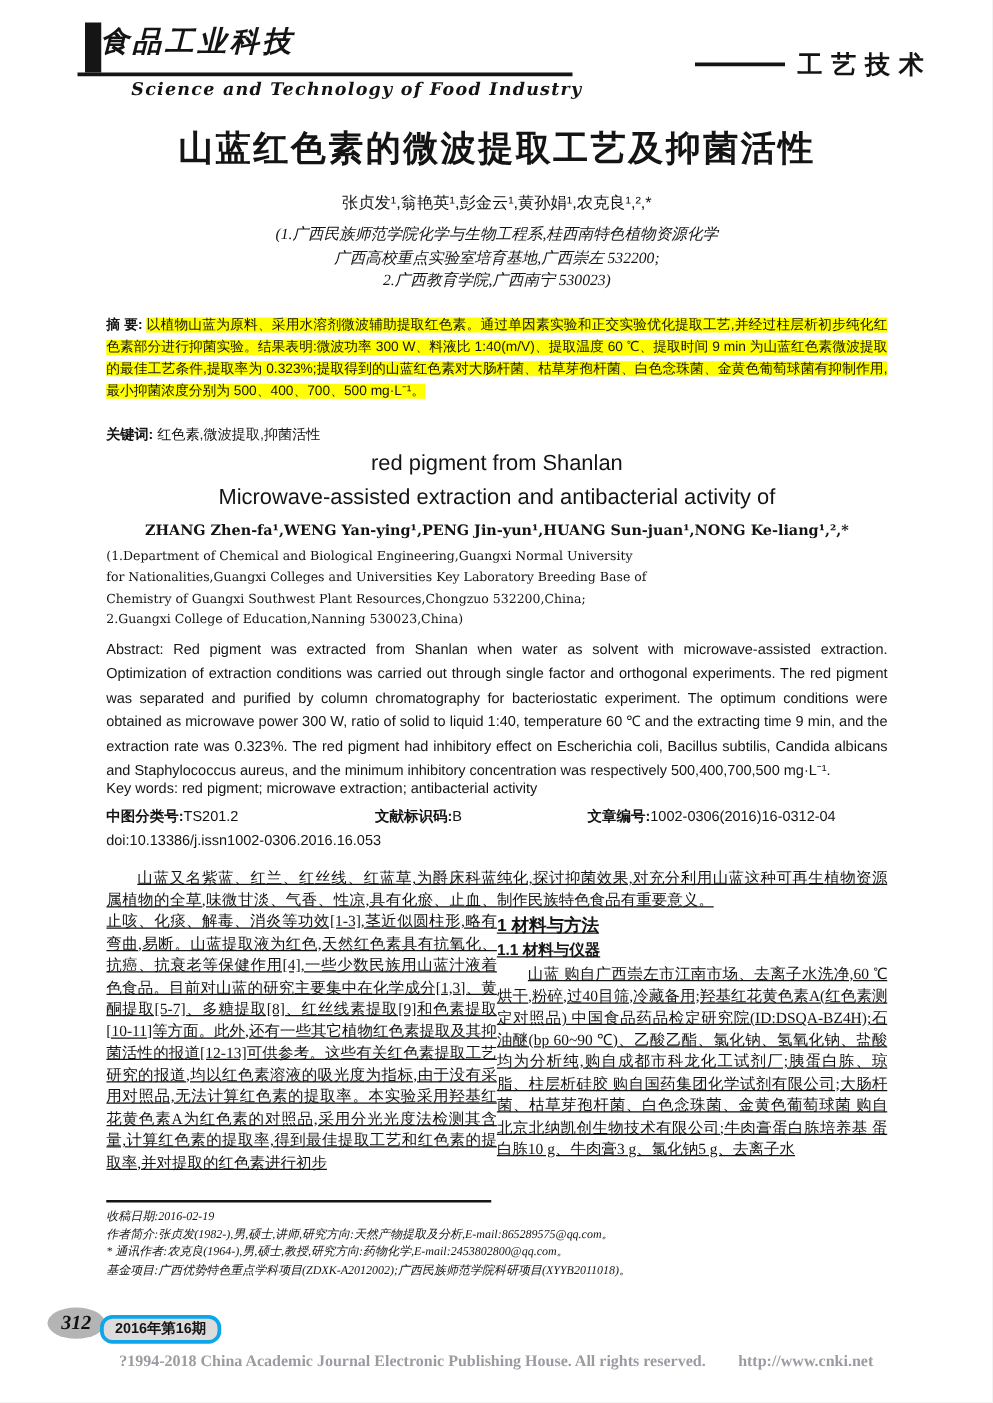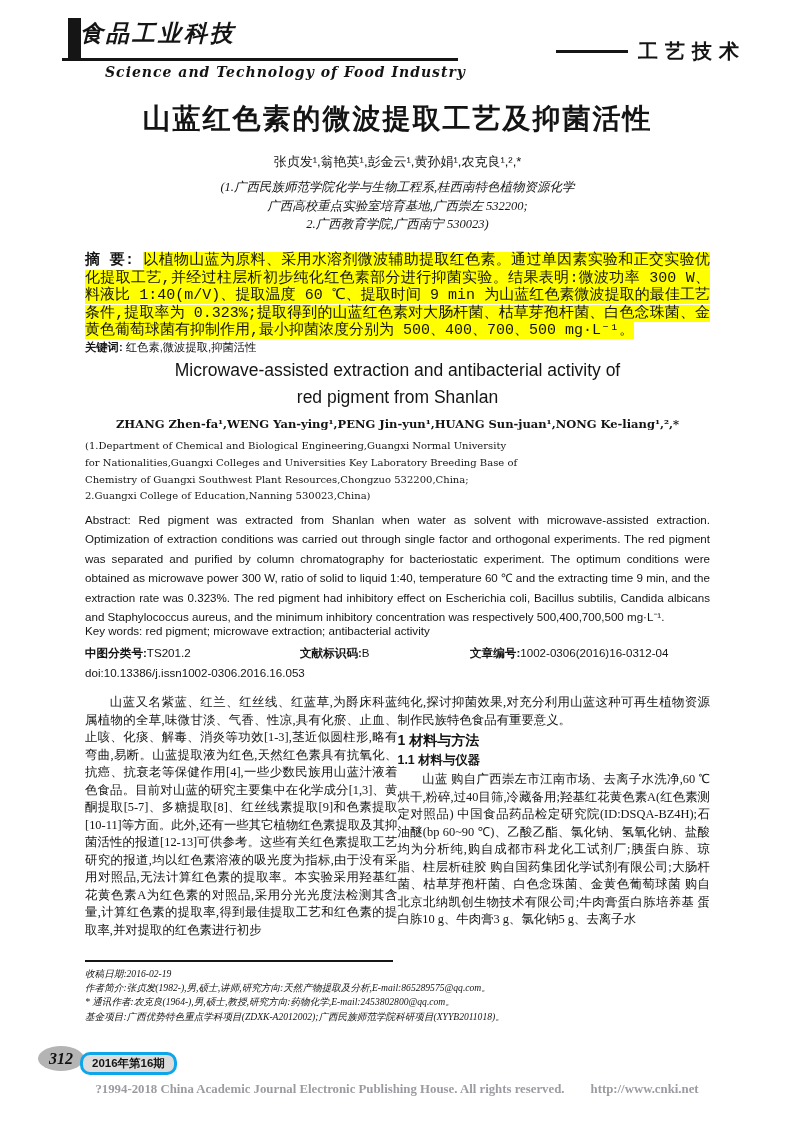--- a/index.html
+++ b/index.html
@@ -20,22 +20,22 @@
 
   
   .title-cn{position:absolute;top:100px;width:100%;text-align:center;font-size:28px;font-weight:600;
         letter-spacing:2px;font-family:"Liberation Sans",sans-serif;}
   .authors-cn{position:absolute;top:153px;width:100%;text-align:center;font-size:13px;
         font-family:"Liberation Sans",sans-serif;}
   .affil-cn{position:absolute;top:178px;width:100%;text-align:center;font-size:12.5px;line-height:18.5px;
         font-style:italic;}
 
   
-  .abstract-cn{position:absolute;top:252px;width:100%;font-size:15px;line-height:17.6px;
-        text-align:justify;font-family:Liberation Mono, monospace;}
+  .abstract-cn{position:absolute;top:252px;width:100%;font-size:11px;line-height:17.6px;
+        text-align:justify;font-family:Liberation Sans, sans-serif;}
   .abstract-cn .lbl{font-weight:bold;}
   .hl{background:#ffff00;}
   .keywords-cn{position:absolute;top:340px;width:100%;font-size:11.3px;
         font-family:"Liberation Sans",sans-serif;}
   .keywords-cn .lbl{font-weight:bold;}
 
   
   .title-en{position:absolute;top:357px;width:100%;text-align:center;font-size:17.5px;line-height:27px;
         font-family:"Liberation Sans",sans-serif;}
   .authors-en{position:absolute;top:417px;width:100%;text-align:center;font-size:11.5px;font-weight:bold;
@@ -51,21 +51,21 @@
   .meta-row{position:absolute;top:646px;width:100%;font-size:11.6px;display:flex;
         font-family:"Liberation Sans",sans-serif;}
   .meta-row .lbl{font-weight:bold;}
   .meta-item{margin-right:0;}
   .meta-clc{width:215px;}
   .meta-doc{width:170px;}
   .doi-line{position:absolute;top:666px;width:100%;font-size:11.6px;
         font-family:"Liberation Sans",sans-serif;}
 
   
-  .columns{position:absolute;top:694px;width:100%;height:264px;display:flex;overflow:hidden;}
+  .columns{position:absolute;top:694px;width:100%;height:264px;display:flex;overflow:hidden;text-decoration:underline;}
   .col{flex:1;font-size:12.4px;line-height:17.5px;text-align:justify;}
   .col p{margin:0;}
   .col p.ind{text-indent:2em;}
   .h1{font-size:14px;font-weight:bold;font-family:"Liberation Sans",sans-serif;margin:3px 0 2px 0;}
   .h2{font-size:12.4px;font-weight:bold;font-family:"Liberation Sans",sans-serif;margin:2px 0 2px 0;}
 
   
   .footnote-block{position:absolute;top:960px;width:100%;}
   .footnote-rule{width:308px;height:0;border-top:2px solid #151515;margin-bottom:5px;}
   .footnote{font-size:9.6px;line-height:14.2px;font-style:italic;}
@@ -108,22 +108,22 @@
     <div class="abstract-cn">
       <span class="lbl">摘  要:</span>
       <span class="hl">以植物山蓝为原料、采用水溶剂微波辅助提取红色素。通过单因素实验和正交实验优化提取工艺,并经过柱层析初步纯化红色素部分进行抑菌实验。结果表明:微波功率 300 W、料液比 1:40(m/V)、提取温度 60 ℃、提取时间 9 min 为山蓝红色素微波提取的最佳工艺条件,提取率为 0.323%;提取得到的山蓝红色素对大肠杆菌、枯草芽孢杆菌、白色念珠菌、金黄色葡萄球菌有抑制作用,最小抑菌浓度分别为 500、400、700、500 mg·L⁻¹。</span>
     </div>
     <div class="keywords-cn">
       <span class="lbl">关键词:</span>
       <span>红色素,微波提取,抑菌活性</span>
     </div>
 
     <div class="title-en">
+      <div>red pigment from Shanlan</div>
       <div>Microwave-assisted extraction and antibacterial activity of</div>
-      <div>red pigment from Shanlan</div>
     </div>
     <div class="authors-en">ZHANG Zhen-fa¹,WENG Yan-ying¹,PENG Jin-yun¹,HUANG Sun-juan¹,NONG Ke-liang¹,²,*</div>
     <div class="affil-en">
       <div>(1.Department of Chemical and Biological Engineering,Guangxi Normal University</div>
       <div>for Nationalities,Guangxi Colleges and Universities Key Laboratory Breeding Base of</div>
       <div>Chemistry of Guangxi Southwest Plant Resources,Chongzuo 532200,China;</div>
       <div>2.Guangxi College of Education,Nanning 530023,China)</div>
     </div>
 
     <div class="abstract-en">Abstract: Red pigment was extracted from Shanlan when water as solvent with microwave-assisted extraction. Optimization of extraction conditions was carried out through single factor and orthogonal experiments. The red pigment was separated and purified by column chromatography for bacteriostatic experiment. The optimum conditions were obtained as microwave power 300 W, ratio of solid to liquid 1:40, temperature 60 ℃ and the extracting time 9 min, and the extraction rate was 0.323%. The red pigment had inhibitory effect on Escherichia coli, Bacillus subtilis, Candida albicans and Staphylococcus aureus, and the minimum inhibitory concentration was respectively 500,400,700,500 mg·L⁻¹.</div>

